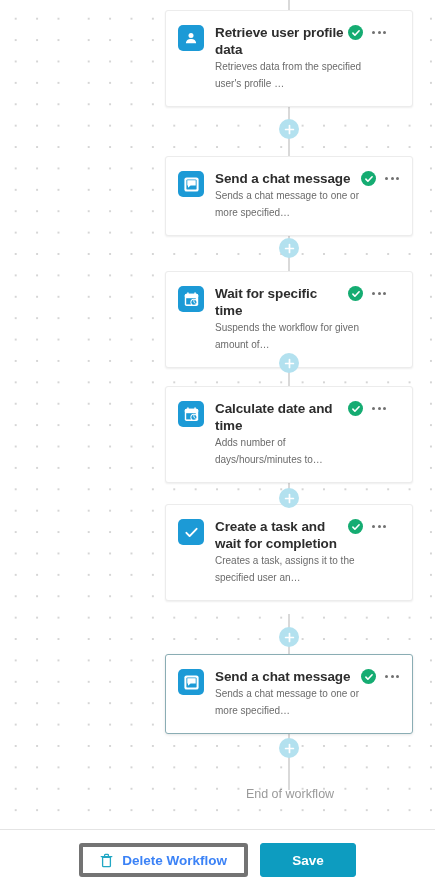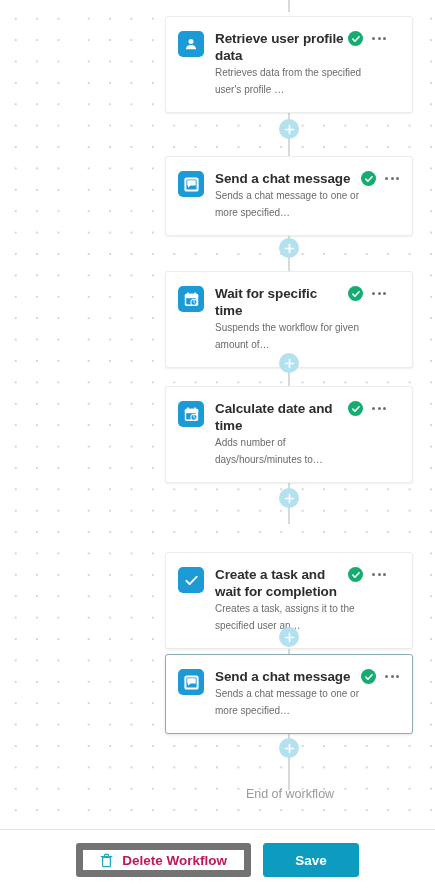--- a/index.html
+++ b/index.html
@@ -197,22 +197,22 @@
     font-weight: bold;
     border-radius: 3px;
     cursor: pointer;
     display: flex;
     align-items: center;
     justify-content: center;
     height: 34px;
   }
   .btn-secondary {
     background: #ffffff;
-    border: 7px solid #737373;
-    color: #be185d;
+    border: 4px solid #737373;
+    color: #3b82f6;
     padding: 0 17px;
     gap: 9px;
   }
   .btn-primary {
     background: #0d9cc0;
     border: 1px solid #0d9cc0;
     color: #ffffff;
     padding: 0 31px;
     justify-content: flex-end;
   }
@@ -269,21 +269,21 @@
           </svg>
         </span>
       </div>
       <div class="plus-btn" style="top: 738px;">
         <span>
           <svg width="11" height="11" viewBox="0 0 11 11">
             <path d="M5.5 1.6v7.8M1.6 5.5h7.8" stroke="#fff" stroke-width="1.7" stroke-linecap="round"></path>
           </svg>
         </span>
       </div>
-      <div class="node-card" style="top: 16px; min-height: 93px; justify-content: center;">
+      <div class="node-card" style="top: 10px; min-height: 93px; justify-content: center;">
         <div class="node-icon">
           <svg width="16" height="16" viewBox="0 0 16 16">
             <circle cx="8" cy="5.4" r="2.5" fill="#fff"></circle>
             <path d="M2.9 13.3c0-2.8 2.3-4.3 5.1-4.3s5.1 1.5 5.1 4.3z" fill="#fff"></path>
           </svg>
         </div>
         <div class="node-body">
           <div class="node-titlerow">
             <div class="node-title narrow">Retrieve user profile data</div>
             <div class="node-actions">
@@ -386,21 +386,21 @@
               <span class="kebab">
                 <i></i>
                 <i></i>
                 <i></i>
               </span>
             </div>
           </div>
           <div class="node-desc">Adds number of days/hours/minutes to…</div>
         </div>
       </div>
-      <div class="node-card" style="top: 552px; min-height: 90px;">
+      <div class="node-card" style="top: 504px; min-height: 90px;">
         <div class="node-icon">
           <svg width="17" height="17" viewBox="0 0 17 17">
             <path d="M3.4 8.8l3.2 3.3 7-7.3" stroke="#fff" stroke-width="1.9" fill="none" stroke-linecap="round" stroke-linejoin="round"></path>
           </svg>
         </div>
         <div class="node-body">
           <div class="node-titlerow">
             <div class="node-title narrow">Create a task and wait for completion</div>
             <div class="node-actions">
               <span class="status-badge">

